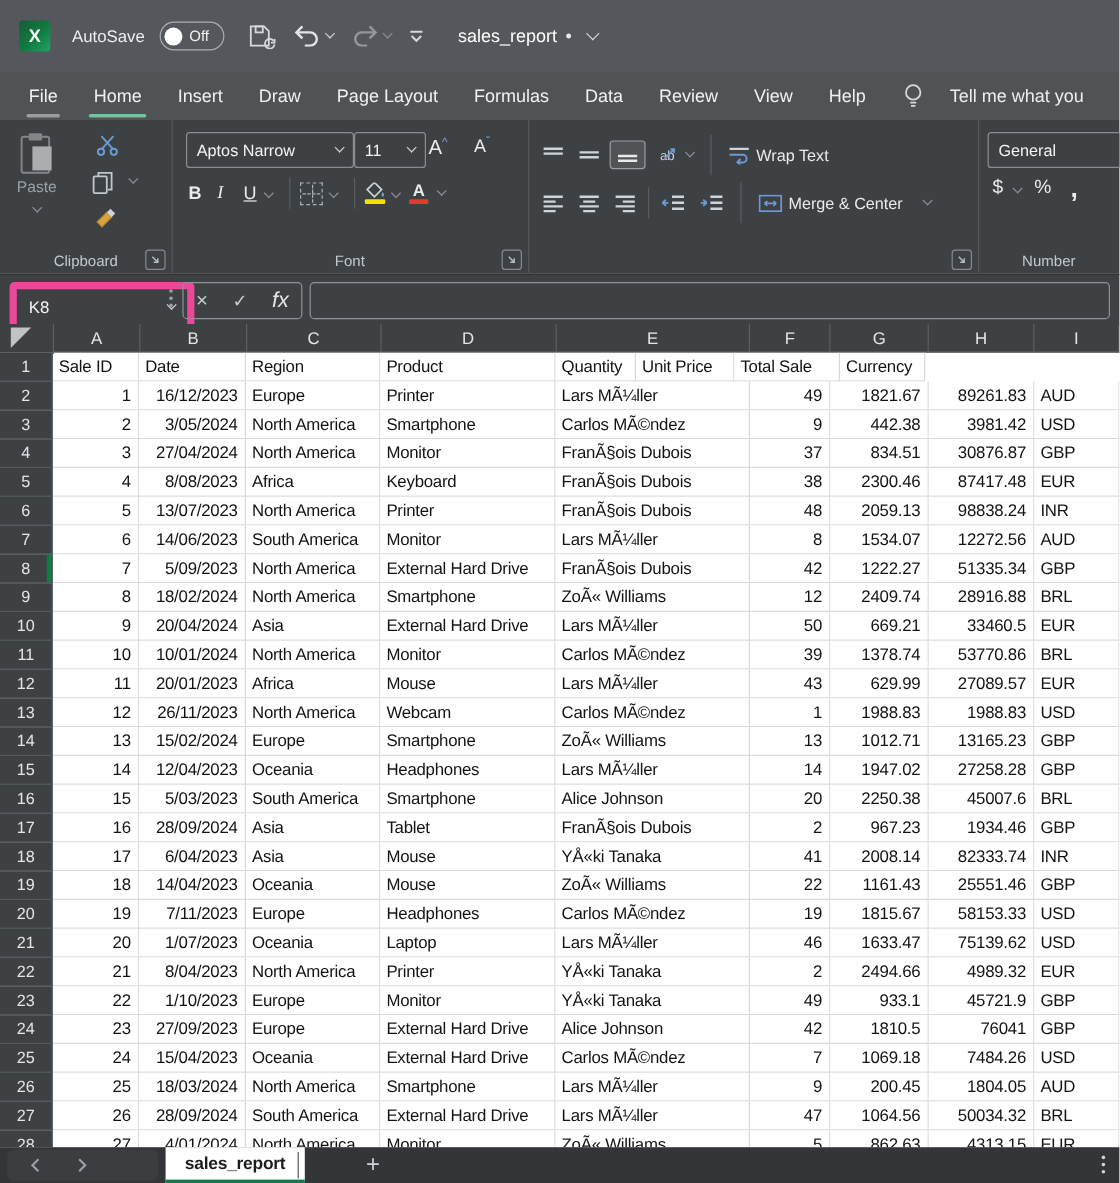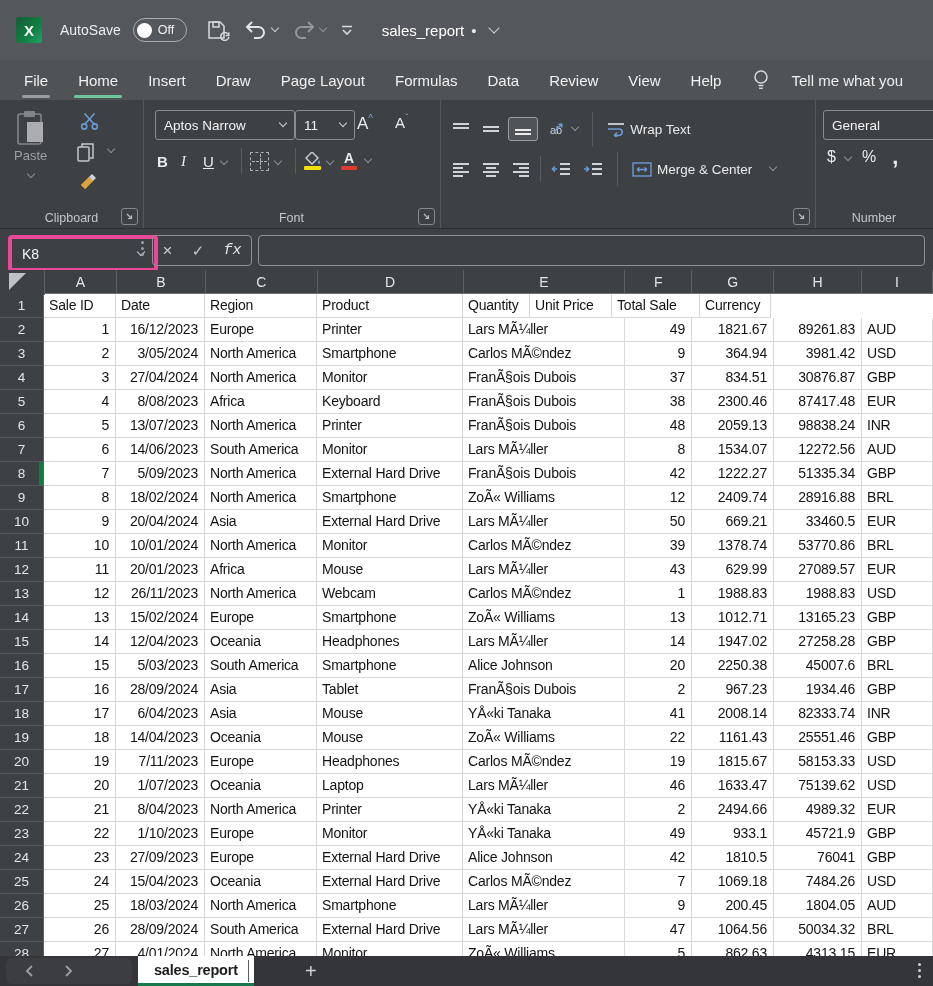--- a/index.html
+++ b/index.html
@@ -49,30 +49,30 @@
          background:#3e4144;cursor:pointer}
   .rowicons{display:flex;align-items:center}
   .fmt-letter{font-size:15px;color:#e9ebec;cursor:pointer}
   .colorbar{display:block;height:4px;margin-top:1px;border-radius:1px}
   .vsep{width:1px;height:26px;background:#5a5d60;margin:0 8px}
   .sel-box{border:1px solid #9a9ea2;background:rgba(255,255,255,.10);border-radius:3px}
   .icon-btn{display:flex;align-items:center;gap:5px;cursor:pointer;color:#e9ebec;font-size:13.5px}
   
   .formulabar{position:absolute;top:228px;left:0;width:933px;height:42px;background:#3e4144;
               border-top:1px solid #2e3032;display:flex;align-items:center}
-  .namebox{position:absolute;left:8px;top:6px;width:122px;height:29px;border:4px solid #ec4899;
+  .namebox{position:absolute;left:8px;top:6px;width:122px;height:29px;border:6px solid #ec4899;
            border-radius:4px;color:#f4f5f6;font-size:14px;display:flex;align-items:center;
            justify-content:space-between;padding:0 10px;cursor:pointer}
   .grip{position:absolute;left:141px;top:12px;display:flex;flex-direction:column;gap:3px}
   .grip i{width:3px;height:3px;border-radius:50%;background:#9ba0a4}
   .fx-group{position:absolute;left:152px;top:6px;width:98px;height:29px;border:1px solid #8f9296;
             border-radius:4px;display:flex;align-items:center;justify-content:space-around;color:#c9cdd0}
   .fx-x{font-size:17px;cursor:pointer}
   .fx-check{font-size:15px;cursor:pointer}
-  .fx-fx{font-family:Liberation Mono, monospace;font-style:italic;font-size:15px;color:#e4e6e8;cursor:pointer}
+  .fx-fx{font-family:Liberation Sans, sans-serif;font-style:italic;font-size:18px;color:#e4e6e8;cursor:pointer}
   .formula-field{position:absolute;left:258px;top:6px;right:8px;height:29px;border:1px solid #8f9296;
                  border-radius:4px;color:#fff;font-size:13px;padding:0 8px;line-height:29px;cursor:text}
   
   .grid{position:absolute;top:270px;left:0;width:933px;height:686px;overflow:hidden;background:#fff}
   .colheads{display:flex;height:24px;background:#3e4144}
   .corner{width:44px;height:24px;position:relative;border-right:1px solid #5d6062;
           border-bottom:1px solid #707376;cursor:pointer}
   .corner i{position:absolute;left:9px;top:3px;width:0;height:0;
             border-top:17px solid #c0c3c5;border-right:17px solid transparent}
   .colhead{height:24px;line-height:24px;text-align:center;color:#e3e6e8;font-size:14px;
@@ -428,21 +428,21 @@
         <div class="cell l" style="width: 71px;">AUD</div>
       </div>
       <div class="srow">
         <div class="rowhead">3</div>
         <div class="cell r" style="width: 72px;">2</div>
         <div class="cell r" style="width: 89px;">3/05/2024</div>
         <div class="cell l" style="width: 112px;">North America</div>
         <div class="cell l" style="width: 146px;">Smartphone</div>
         <div class="cell l" style="width: 162px;">Carlos MÃ©ndez</div>
         <div class="cell r" style="width: 67px;">9</div>
-        <div class="cell r" style="width: 82px;">364.94</div>
+        <div class="cell r" style="width: 82px;">442.38</div>
         <div class="cell r" style="width: 88px;">3981.42</div>
         <div class="cell l" style="width: 71px;">USD</div>
       </div>
       <div class="srow">
         <div class="rowhead">4</div>
         <div class="cell r" style="width: 72px;">3</div>
         <div class="cell r" style="width: 89px;">27/04/2024</div>
         <div class="cell l" style="width: 112px;">North America</div>
         <div class="cell l" style="width: 146px;">Monitor</div>
         <div class="cell l" style="width: 162px;">FranÃ§ois Dubois</div>

